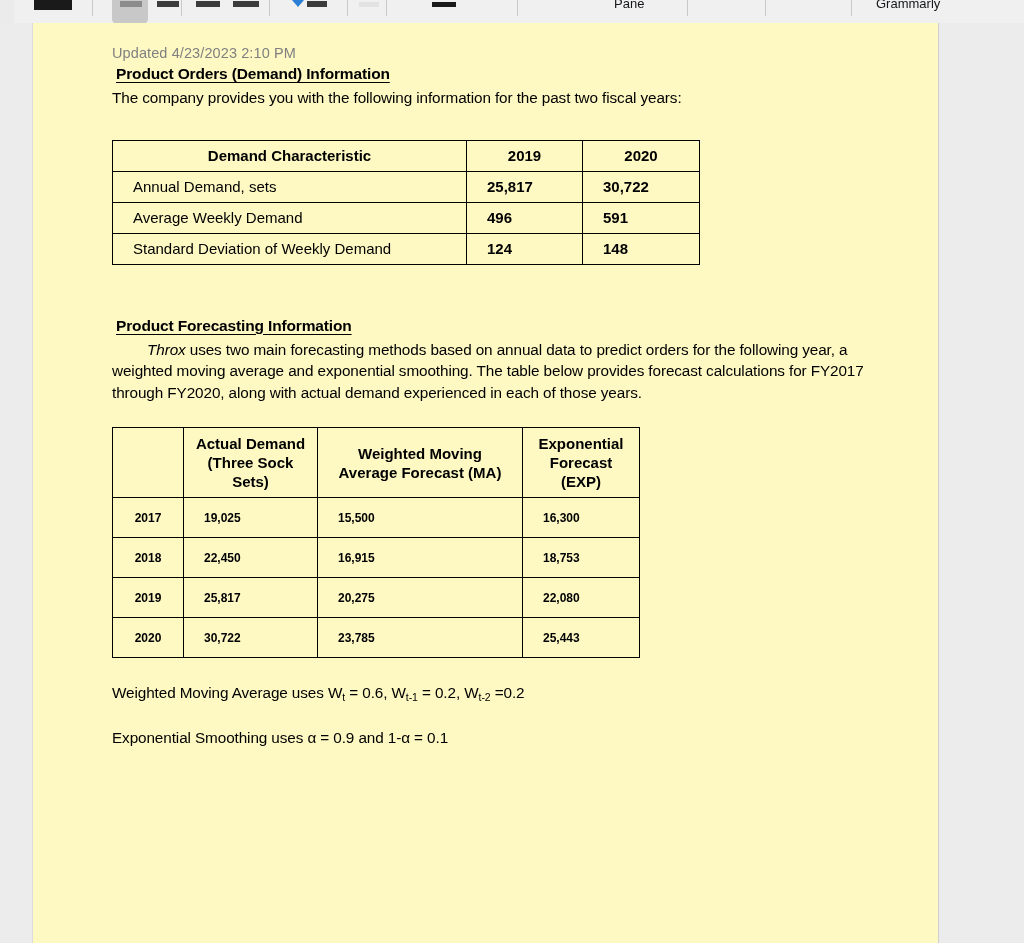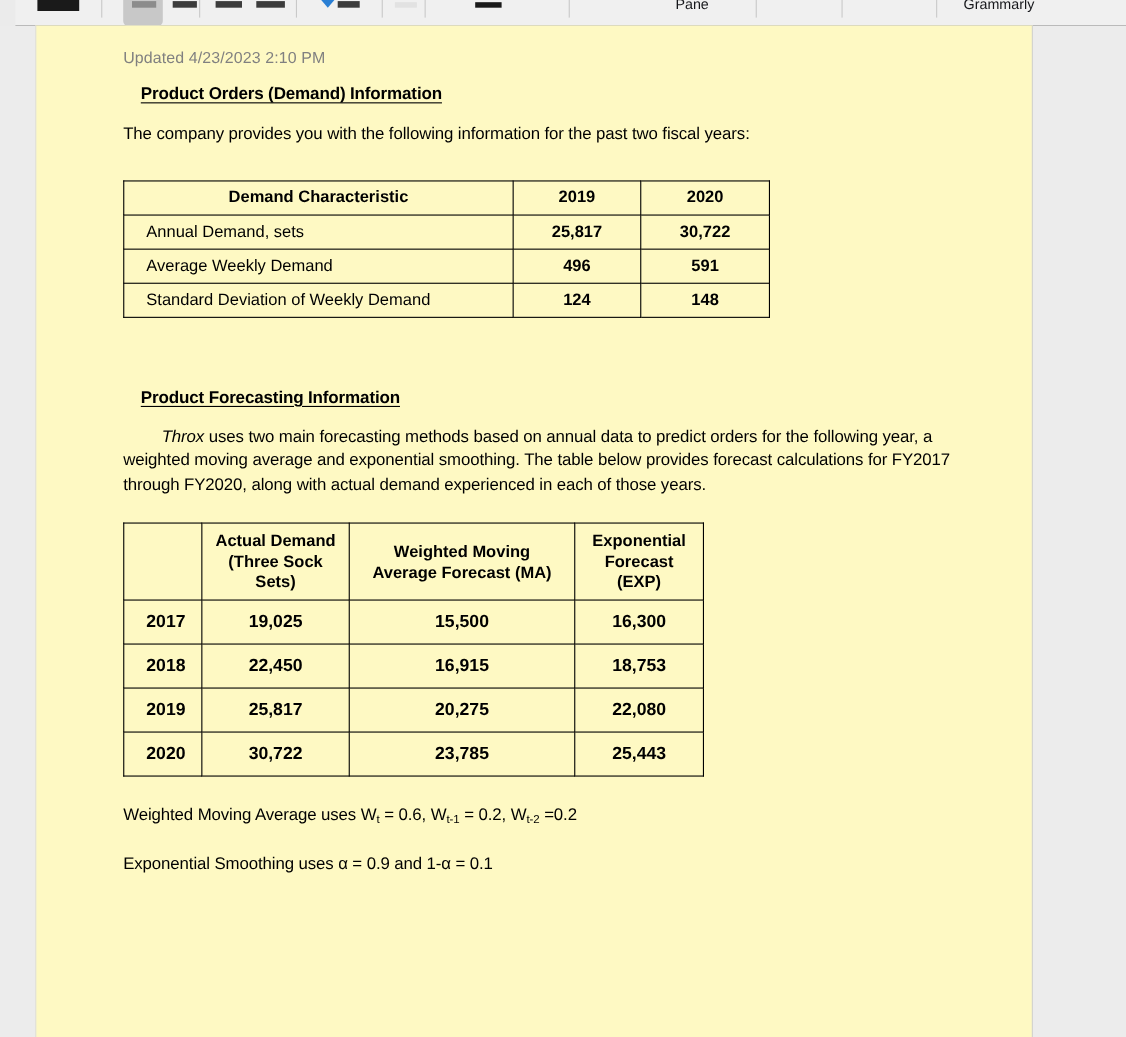--- a/index.html
+++ b/index.html
@@ -93,21 +93,21 @@
     font-size: 14.5px;
     color: #808080;
     margin-top: 22px;
     letter-spacing: .1px;
   }
 
   h2.section-head {
     font-size: 15.5px;
     font-weight: bold;
     color: #000;
-    margin: 16px;
+    margin: 4px;
     padding: 0;
     text-decoration: underline;
     text-underline-offset: 2.5px;
     letter-spacing: -0.15px;
   }
   .sp-head-1 { margin-top: 60px; }
   .sp-head-2 { margin-top: 0; }
 
   p.body-text {
     font-size: 15.3px;
@@ -136,38 +136,37 @@
   table.doc-table td.hdr {
     font-weight: bold;
     text-align: center;
   }
   table.doc-table td.lbl {
     text-align: left;
     font-weight: normal;
   }
   table.doc-table td.num {
     font-weight: bold;
-    text-align: center;
   }
 
   
   #table-demand { margin-top: 31px; margin-left: 0; width: 587px; }
   #table-demand td { height: 24px; }
   #table-demand col.c0 { width: 354px; }
   #table-demand col.c1 { width: 116px; }
   #table-demand col.c2 { width: 117px; }
 
   
   #table-forecast { margin-top: 24px; margin-left: 0; width: 527px; }
   #table-forecast col.f0 { width: 71px; }
   #table-forecast col.f1 { width: 134px; }
   #table-forecast col.f2 { width: 205px; }
   #table-forecast col.f3 { width: 117px; }
   #table-forecast td.hdr { line-height: 19px; padding: 6px 6px; }
-  #table-forecast tbody tr.drow td { height: 33px; font-size: 16px; }
+  #table-forecast tbody tr.drow td { height: 33px; font-size: 12px; }
   #table-forecast td.yr { font-weight: bold; text-align: center; font-size: 14px; }
 
   .formula-line {
     font-size: 15.3px;
     color: #000;
     margin: 0;
     letter-spacing: -0.1px;
   }
   .sp-f1 { margin-top: 26px; }
   .sp-f2 { margin-top: 27px; }

